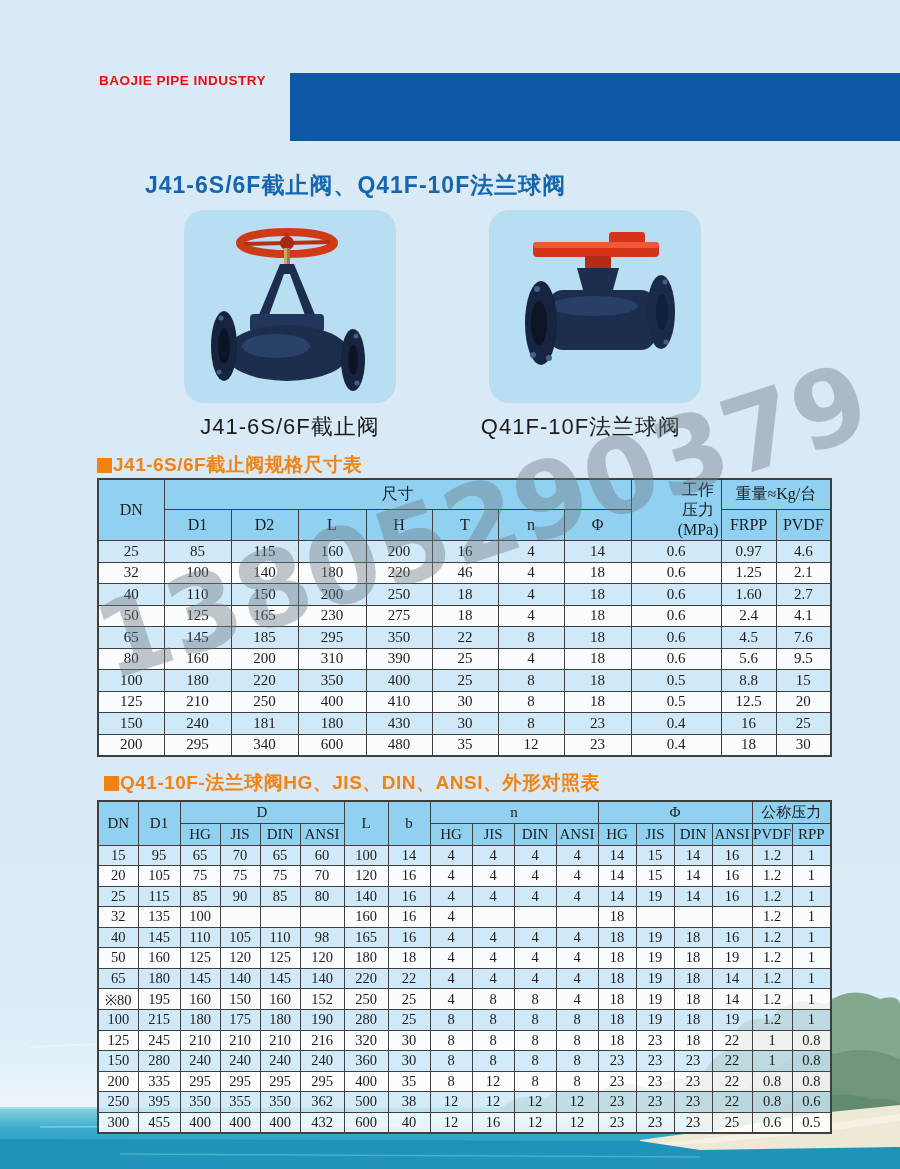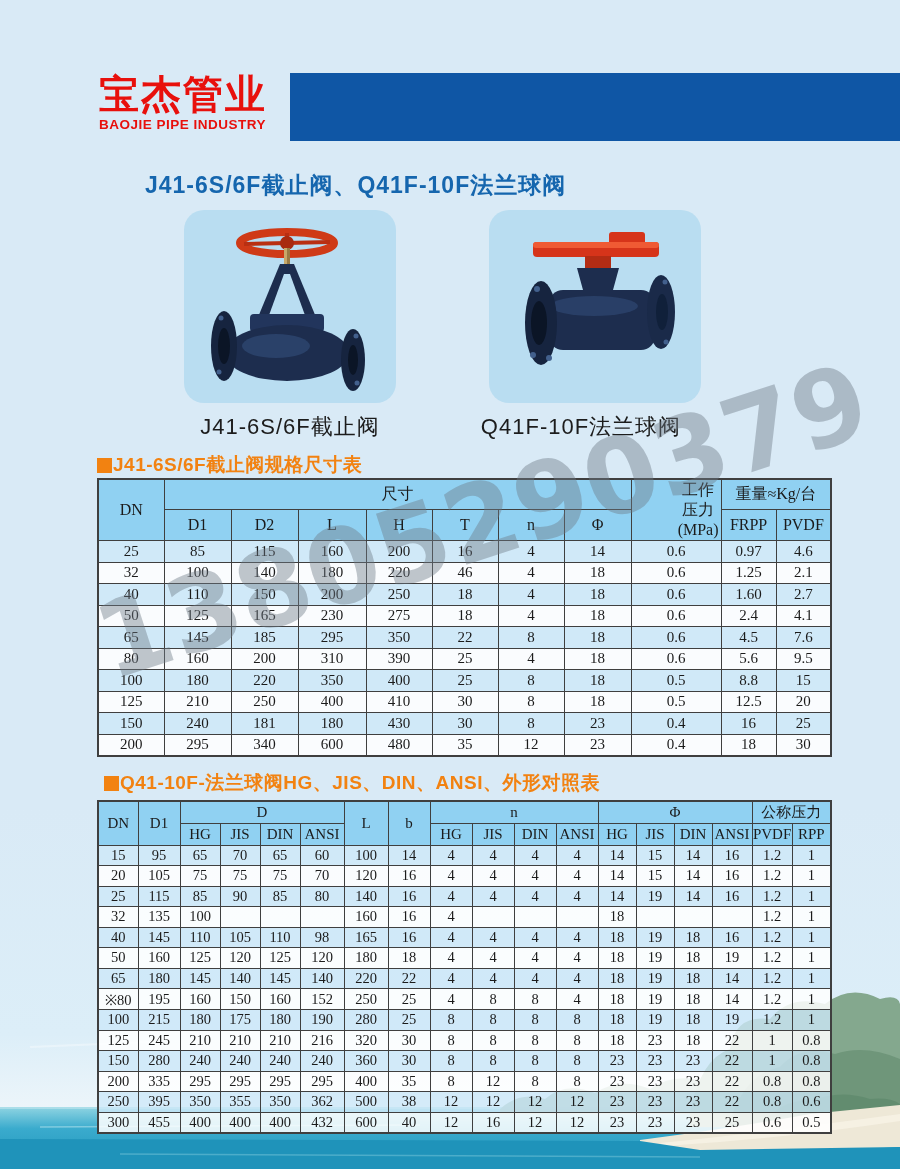--- a/index.html
+++ b/index.html
@@ -56,21 +56,20 @@
   
   .beach { position:absolute; left:0; bottom:0; width:900px; height:360px; z-index:1; }
   .beach svg { display:block; width:100%; height:100%; }
 </style>
 </head>
 <body>
 
 <div class="page">
 
   <div class="logo">
-    <div class="logo-cn">宝杰管业</div>
     <div class="logo-en">BAOJIE PIPE INDUSTRY</div>
   </div>
   <div class="blue-bar"></div>
 
   <div class="page-title">J41-6S/6F截止阀、Q41F-10F法兰球阀</div>
 
   <div class="card left">
     <svg viewBox="0 0 212 193">
 
       <ellipse cx="103" cy="33" rx="47" ry="11" fill="none" stroke="#cf3a17" stroke-width="8"></ellipse>

